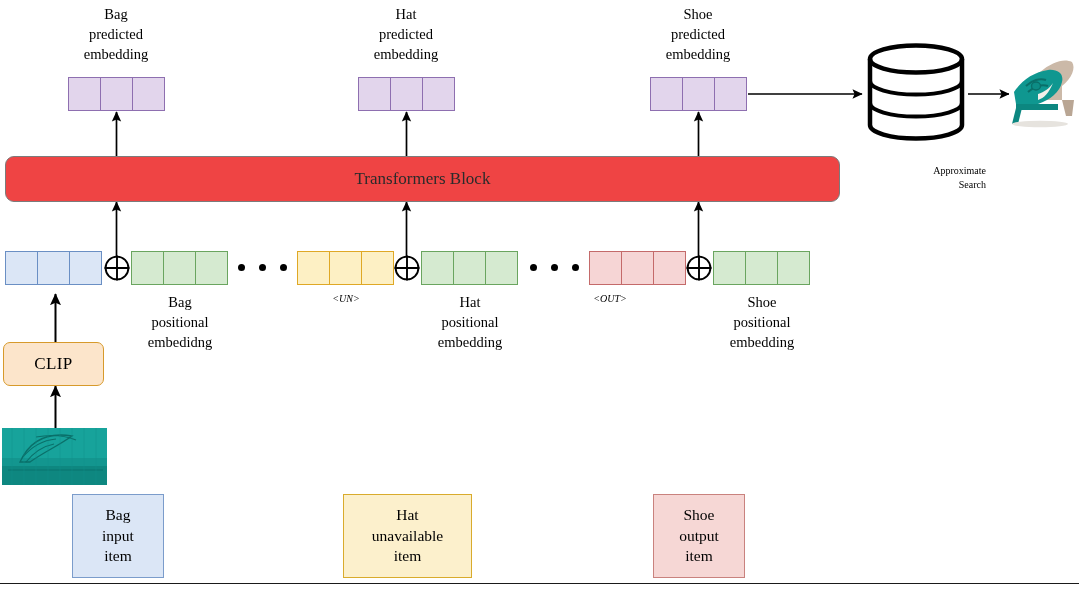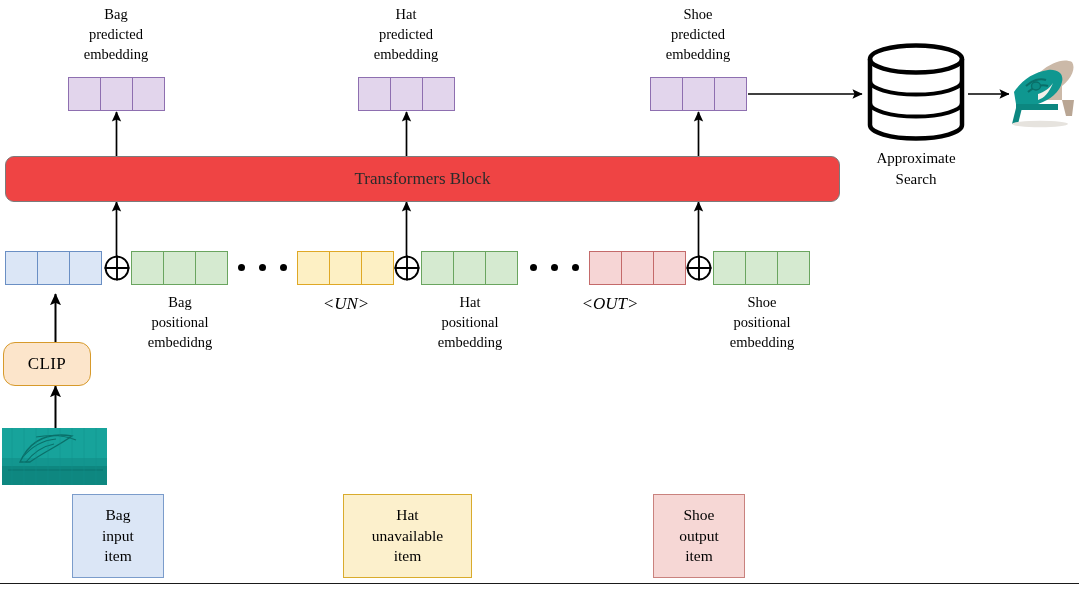--- a/index.html
+++ b/index.html
@@ -17,21 +17,21 @@
     overflow: hidden;
   }
   .cap {
     position: absolute;
     text-align: center;
     font-size: 14.5px;
     line-height: 1.38;
     color: #000;
     white-space: pre-line;
   }
-  .cap-italic { font-style: italic; font-size: 17px; }
+  .cap-italic { font-style: italic; font-size: 10px; }
 
   
   .strip {
     position: absolute;
     display: flex;
     box-sizing: border-box;
     border: 1.3px solid #000;
   }
   .strip > .cell {
     flex: 1 1 0;
@@ -310,25 +310,25 @@
   <div class="cap" style="left:400px; top:292px; width:140px;">Hat
 positional
 embedding</div>
 
   <div class="cap cap-italic" style="left:540px; top:292px; width:140px;">&lt;OUT&gt;</div>
 
   <div class="cap" style="left:692px; top:292px; width:140px;">Shoe
 positional
 embedding</div>
 
-  <div class="clipbox" style="left:3px; top:342px; width:88px; height:44px;border-radius:12px;">
+  <div class="clipbox" style="left:3px; top:342px; width:101px; height:44px;">
     <span>CLIP</span>
   </div>
 
-  <div class="cap" style="left:846px; top:148px; width:140px; font-size:15px;">Approximate
+  <div class="cap" style="left:846px; top:164px; width:140px; font-size:10px;text-align:right;">Approximate
 Search</div>
 
   <div class="legbox blue" style="left:72px; top:494px; width:92px; height:84px;">
     <span>Bag
 input
 item</span>
   </div>
   <div class="legbox yellow" style="left:343px; top:494px; width:129px; height:84px;">
     <span>Hat
 unavailable

